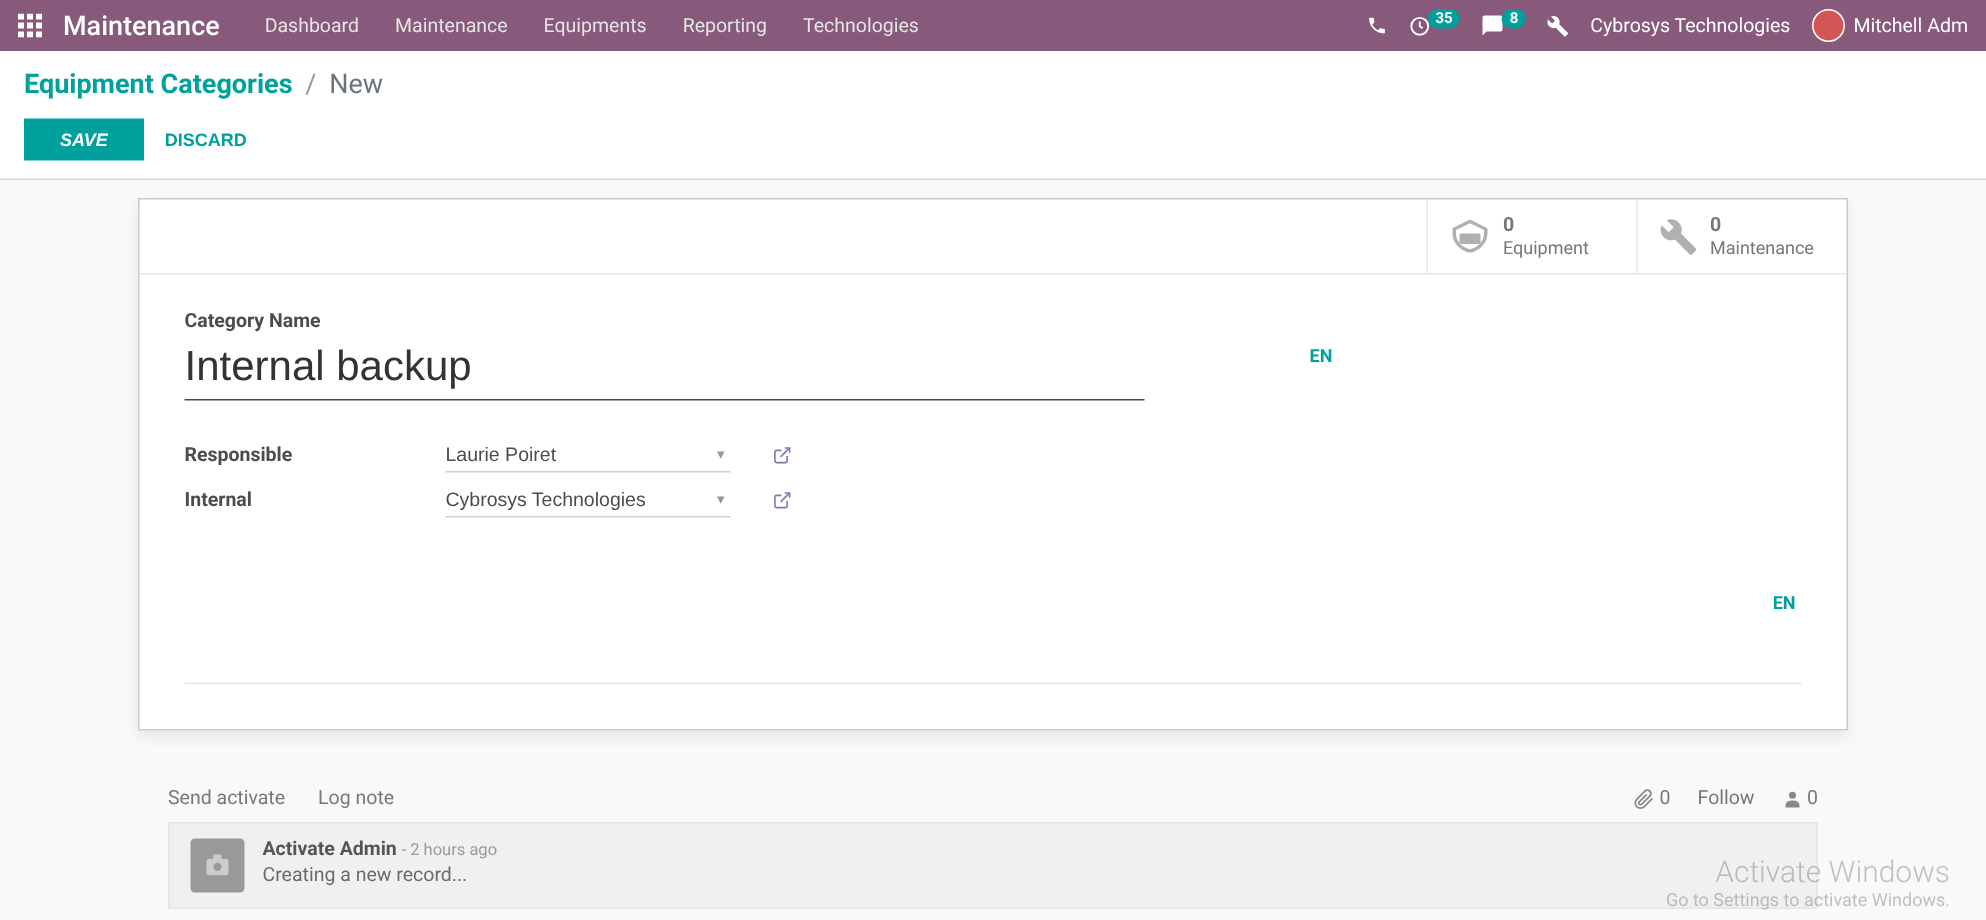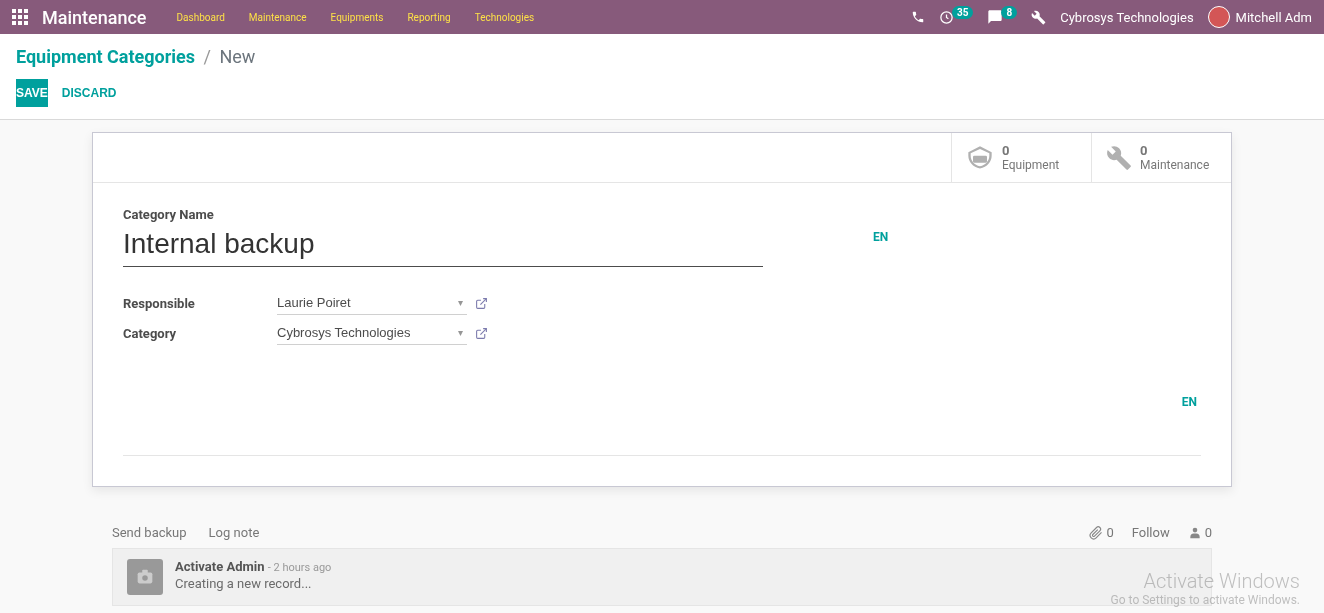--- a/index.html
+++ b/index.html
@@ -3,57 +3,57 @@
 <meta charset="utf-8">
 <style>
 * { margin: 0; padding: 0; box-sizing: border-box; }
 body { font-family: -apple-system, BlinkMacSystemFont, "Segoe UI", Roboto, sans-serif; font-size: 13px; color: #4c4c4c; background: #f9f9f9; width: 1324px; height: 613px; overflow: hidden; position: relative; }
 
 
 .navbar { background: #875a7b; height: 34px; display: flex; align-items: center; color: #fff; padding: 0 12px; }
 .app-icon { margin-right: 14px; display: flex; align-items: center; cursor: pointer; }
 .app-title { font-size: 18px; font-weight: 500; margin-right: 30px; }
 .nav-menu { display: flex; gap: 24px; flex: 1; }
-.nav-item { color: #fde047; font-size: 10px; cursor: pointer; }
+.nav-item { color: #e5e5e5; font-size: 13px; cursor: pointer; }
 .nav-right { display: flex; align-items: center; gap: 14px; }
 .badge-wrapper { display: flex; align-items: center; position: relative; cursor: pointer; }
 .badge { background: #00a09d; color: #fff; font-size: 10px; font-weight: bold; padding: 1px 5px; border-radius: 8px; margin-left: -2px; position: relative; top: -5px; }
 .company-name { font-size: 13px; }
 .avatar { width: 22px; height: 22px; border-radius: 50%; background: #d35656; border: 1px solid #fff; display: inline-block; }
 .user-name { font-size: 13px; }
 
 
 .control-panel { background: #fff; border-bottom: 1px solid #d9d9d9; }
 .breadcrumb { padding: 12px 16px 6px 16px; font-size: 18px; }
 .breadcrumb-link { color: #00a09d; cursor: pointer; font-weight: bold; }
 .breadcrumb-sep { color: #999; margin: 0 4px; }
 .breadcrumb-active { color: #6c757d; }
 .cp-buttons { padding: 6px 16px 12px 16px; display: flex; align-items: center; gap: 14px; }
-.btn-save { background: #00a09d; color: #fff; border: none; padding: 7px 0; font-size: 12px; font-weight: bold; cursor: pointer; text-transform: uppercase; }
+.btn-save { background: #00a09d; color: #fff; border: none; padding: 7px 24px; font-size: 12px; font-weight: bold; cursor: pointer; text-transform: uppercase; font-style: italic; }
 .btn-discard { background: none; border: none; color: #00a09d; font-size: 12px; font-weight: bold; cursor: pointer; text-transform: uppercase; }
 
 
 .form-container { display: flex; justify-content: center; padding: 12px 0 0 0; }
 .sheet { width: 1140px; background: #fff; border: 1px solid #c8c8d3; box-shadow: 0 4px 10px rgba(0,0,0,0.08); position: relative; }
 .stat-buttons { display: flex; justify-content: flex-end; border-bottom: 1px solid #e5e5e5; height: 50px; }
 .stat-btn { display: flex; align-items: center; gap: 8px; padding: 6px 14px; border-left: 1px solid #e5e5e5; min-width: 140px; cursor: pointer; color: #777; }
 .stat-icon { color: #aaa; }
 .stat-text { display: flex; flex-direction: column; line-height: 1.2; }
 .stat-num { font-weight: bold; }
 .stat-label { font-size: 12px; }
 
 .form-body { padding: 24px 30px 36px 30px; }
 .field-label-top { font-size: 13px; font-weight: bold; color: #4c4c4c; margin-bottom: 2px; }
 .title-row { display: flex; align-items: flex-start; gap: 10px; }
 .title-input { font-size: 28px; border: none; border-bottom: 1px solid #4c4c4c; outline: none; width: 640px; padding: 4px 0 6px 0; color: #333; }
 .en-btn { color: #00a09d; font-size: 12px; font-weight: bold; cursor: pointer; margin-top: 6px; margin-left: -30px; position: relative; left: 130px; }
 .en-btn2 { color: #00a09d; font-size: 12px; font-weight: bold; cursor: pointer; text-align: right; margin-top: 50px; margin-right: 4px; }
 
 .field-group { margin-top: 24px; }
-.field-row { display: flex; align-items: center; margin-bottom: 6px; }
+.field-row { display: flex; align-items: center; margin-bottom: 6px; gap: 20px; }
 .field-label { width: 154px; font-size: 13px; font-weight: bold; color: #4c4c4c; }
 .field-input-wrap { display: flex; align-items: center; border-bottom: 1px solid #d0d0d0; width: 190px; }
 .field-input { border: none; outline: none; font-size: 13px; padding: 4px 0; flex: 1; color: #4c4c4c; }
 .dd-caret { color: #969696; font-size: 10px; cursor: pointer; padding: 0 4px; }
 .ext-link { color: #7c7bad; margin-left: 8px; cursor: pointer; }
 
 .divider-line { border-top: 1px solid #e5e5e5; margin: 10px 30px 0 30px; }
 
 
 .chatter { width: 1100px; margin: 30px auto 0 auto; }
@@ -195,21 +195,21 @@
           </div>
           <span class="ext-link">
             <svg width="13" height="13" viewBox="0 0 24 24" fill="none" stroke="#7c7bad" stroke-width="2">
                 <path d="M18 13v6a2 2 0 0 1-2 2H5a2 2 0 0 1-2-2V8a2 2 0 0 1 2-2h6"></path>
                 <polyline points="15 3 21 3 21 9"></polyline>
                 <line x1="10" y1="14" x2="21" y2="3"></line>
               </svg>
           </span>
         </div>
         <div class="field-row">
-          <div class="field-label">Category</div>
+          <div class="field-label">Internal</div>
           <div class="field-input-wrap">
             <input class="field-input" value="Cybrosys Technologies" style="">
             <span class="dd-caret">▾</span>
           </div>
           <span class="ext-link">
             <svg width="13" height="13" viewBox="0 0 24 24" fill="none" stroke="#7c7bad" stroke-width="2">
                 <path d="M18 13v6a2 2 0 0 1-2 2H5a2 2 0 0 1-2-2V8a2 2 0 0 1 2-2h6"></path>
                 <polyline points="15 3 21 3 21 9"></polyline>
                 <line x1="10" y1="14" x2="21" y2="3"></line>
               </svg>
@@ -220,21 +220,21 @@
       <div class="en-btn2">EN</div>
     </div>
     <div class="divider-line"></div>
     <div style="height:30px;"></div>
   </div>
 </div>
 
 <div class="chatter">
   <div class="chatter-top">
     <div class="chatter-left">
-      <span class="chatter-action">Send backup</span>
+      <span class="chatter-action">Send activate</span>
       <span class="chatter-action">Log note</span>
     </div>
     <div class="chatter-right">
       <span class="chatter-count">
         <svg width="14" height="14" viewBox="0 0 24 24" fill="none" stroke="#888" stroke-width="2">
             <path d="M21.44 11.05l-9.19 9.19a6 6 0 0 1-8.49-8.49l9.19-9.19a4 4 0 0 1 5.66 5.66l-9.2 9.19a2 2 0 0 1-2.83-2.83l8.49-8.48"></path>
           </svg>
         <span>0</span>
       </span>
       <span class="chatter-action">Follow</span>

